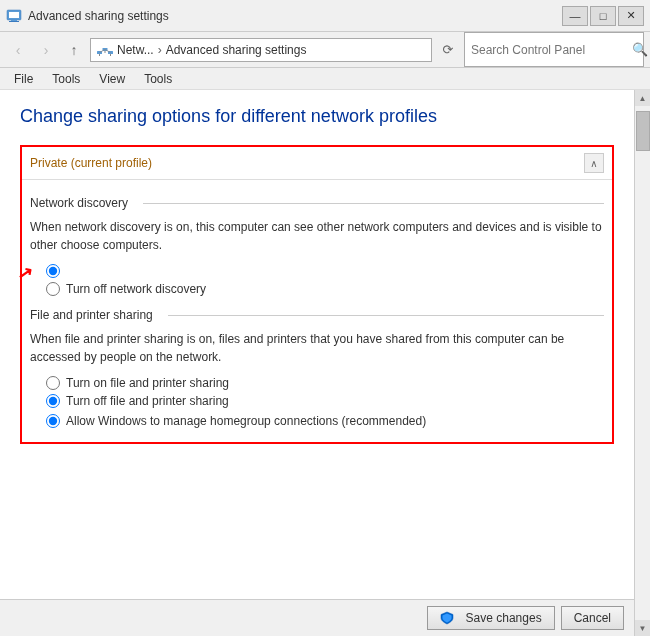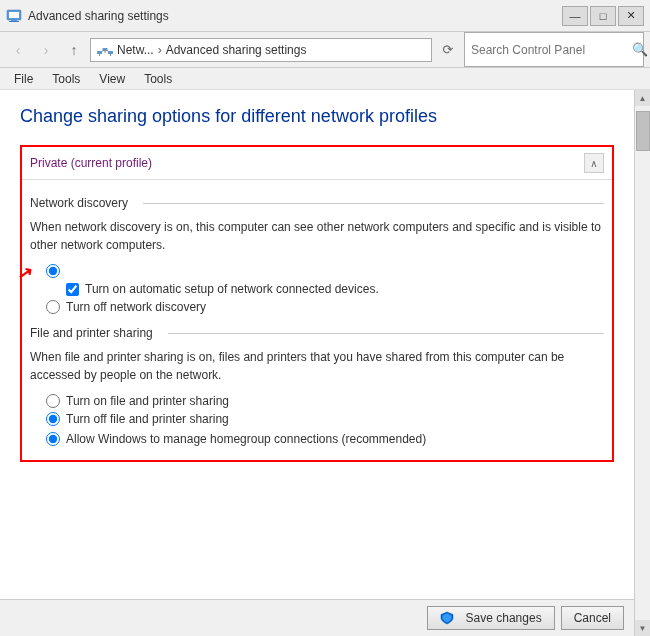--- a/index.html
+++ b/index.html
@@ -210,21 +210,21 @@
       display: flex;
       align-items: center;
       justify-content: space-between;
       padding: 6px 8px;
       background: white;
       border-bottom: 1px solid #ddd;
       cursor: pointer;
     }
     .profile-header-text {
       font-size: 12px;
-      color: #701a75;
+      color: #a16207;
       font-weight: normal;
     }
     .collapse-btn {
       width: 20px;
       height: 20px;
       border: 1px solid #ccc;
       background: #f0f0f0;
       display: flex;
       align-items: center;
       justify-content: center;
@@ -393,32 +393,28 @@
         <span class="profile-header-text">Private (current profile)</span>
         <div class="collapse-btn">∧</div>
       </div>
 
       <div class="profile-content">
 
         <div class="section-divider">
           <span class="divider-text">Network discovery</span>
           <div class="divider-line"></div>
         </div>
-        <p class="section-desc">When network discovery is on, this computer can see other network computers and specific and is visible to other network computers.</p>
+        <p class="section-desc">When network discovery is on, this computer can see other network computers and devices and is visible to other choose computers.</p>
 
         <div class="option-group">
 
           <div style="position:relative;">
             <div style="position:absolute; left:-28px; top:-2px; color:red; font-size:18px; font-weight:bold; transform:rotate(10deg);">↗</div>
             <div class="radio-option">
               <input type="radio" name="ndiscovery" id="nd-on" checked="" style="">
-            </div>
-            <div class="checkbox-option">
-              <input type="checkbox" id="nd-auto" checked="" style="">
-              <label class="option-label" for="nd-auto">Turn on automatic setup of network connected devices.</label>
             </div>
           </div>
           <div class="radio-option">
             <input type="radio" name="ndiscovery" id="nd-off" style="">
             <label class="option-label" for="nd-off">Turn off network discovery</label>
           </div>
         </div>
 
         <div class="section-divider">
           <span class="divider-text">File and printer sharing</span>

